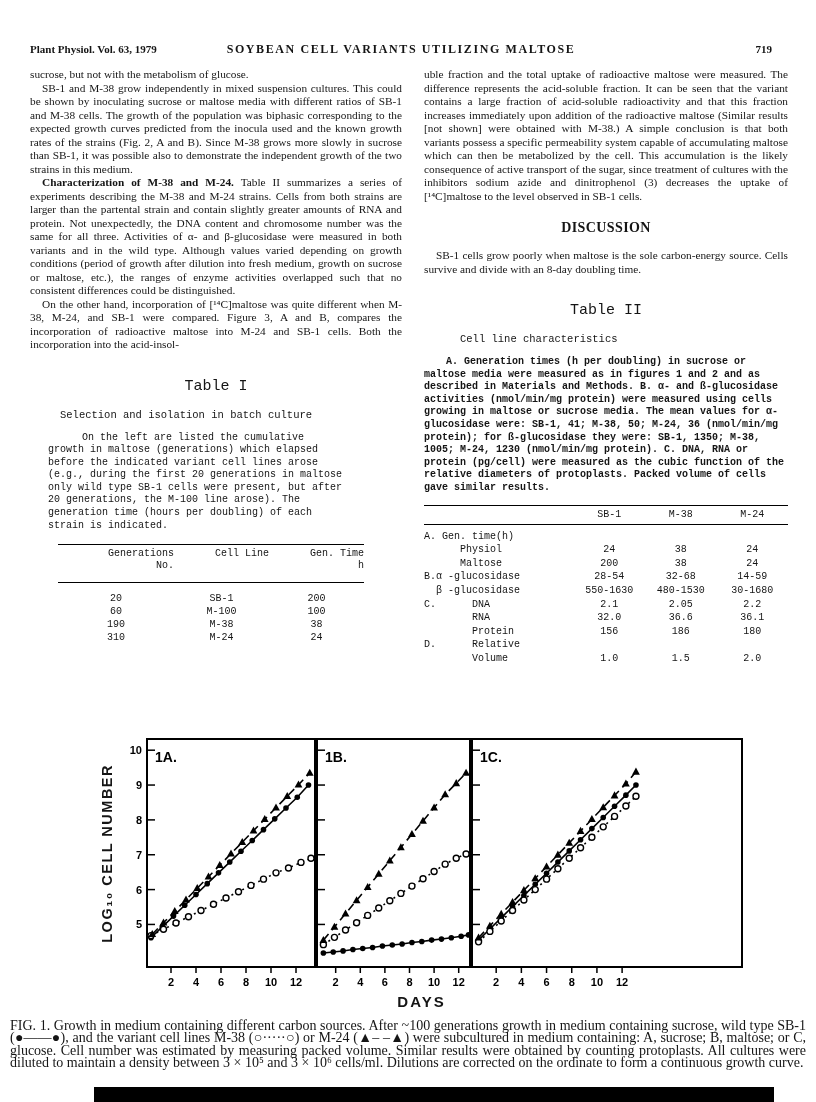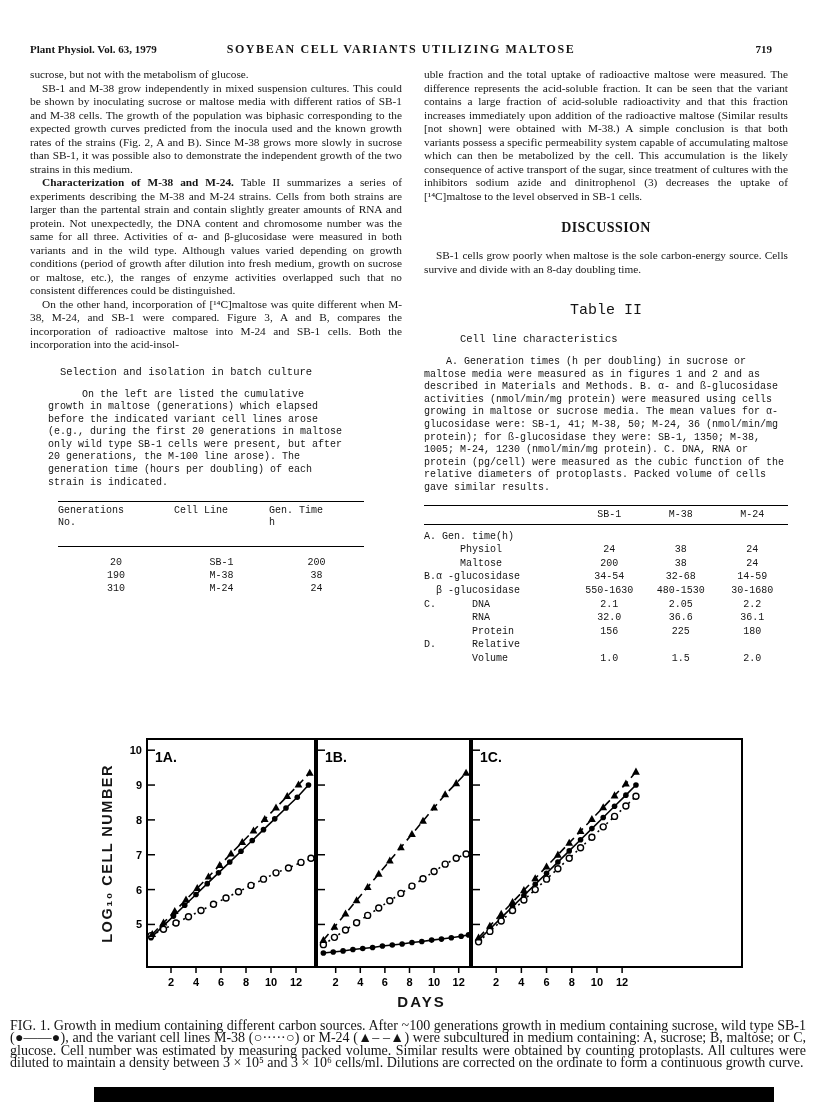--- a/index.html
+++ b/index.html
@@ -18,26 +18,26 @@
   p.body { font-size:11.3px; line-height:13.5px; text-align:justify; }
   p.indent { text-indent:12px; }
   .lead { font-weight:bold; }
   .discussion { text-align:center; font-weight:bold; font-size:14px; letter-spacing:0.4px; margin:17px 0 13px; }
 
   .mono { font-family:"Liberation Mono","DejaVu Sans Mono",monospace; }
   .tbl-title { text-align:center; font-size:15px; margin-top:26px; }
   .tbl-sub   { font-size:10.5px; margin:14px 0 11px 30px; }
   .tbl-note  { font-size:10px; line-height:12.6px; margin:0 56px 8px 18px; text-indent:34px; }
   .col-right .tbl-sub  { margin-left:36px; }
-  .col-right .tbl-note { margin:0 0 10px 0; text-indent:22px; }
+  .col-right .tbl-note { margin:0 0 10px 0; text-indent:22px;font-weight:bold; }
 
   table { border-collapse:collapse; font-family:"Liberation Mono","DejaVu Sans Mono",monospace; }
   .t1 { margin:12px 0 0 28px; width:306px; font-size:10px; }
   .t1 thead { border-top:1px solid #000; border-bottom:1px solid #000; }
-  .t1 th { font-weight:normal; white-space:pre; text-align:left; vertical-align:top; padding:3px 0 17px; line-height:12px; }
+  .t1 th { font-weight:normal; white-space:pre; text-align:right; vertical-align:top; padding:3px 0 10px; line-height:12px; }
   .t1 td { text-align:center; line-height:13px; }
   .t1 tbody tr:first-child td { padding-top:9px; }
 
   .t2 { margin-top:2px; width:100%; font-size:10px; }
   .t2 thead { border-top:1px solid #000; border-bottom:1px solid #000; }
   .t2 th { font-weight:normal; text-align:center; padding:3px 0 4px; }
   .t2 th.c0 { width:41%; }
   .t2 th.cv { width:19.6%; }
   .t2 td { line-height:13.6px; }
   .t2 td.lbl { white-space:pre; text-align:left; }
@@ -70,40 +70,46 @@
     <span class="pageno">719</span>
   </div>
 
   <div class="col-left">
     <p class="body">sucrose, but not with the metabolism of glucose.</p>
     <p class="body indent">SB-1 and M-38 grow independently in mixed suspension cultures. This could be shown by inoculating sucrose or maltose media with different ratios of SB-1 and M-38 cells. The growth of the population was biphasic corresponding to the expected growth curves predicted from the inocula used and the known growth rates of the strains (Fig. 2, A and B). Since M-38 grows more slowly in sucrose than SB-1, it was possible also to demonstrate the independent growth of the two strains in this medium.</p>
     <p class="body indent"><span class="lead">Characterization of M-38 and M-24.</span>
       <span>Table II summarizes a series of experiments describing the M-38 and M-24 strains. Cells from both strains are larger than the partental strain and contain slightly greater amounts of RNA and protein. Not unexpectedly, the DNA content and chromosome number was the same for all three. Activities of α- and β-glucosidase were measured in both variants and in the wild type. Although values varied depending on growth conditions (period of growth after dilution into fresh medium, growth on sucrose or maltose, etc.), the ranges of enzyme activities overlapped such that no consistent differences could be distinguished.</span></p>
     <p class="body indent">On the other hand, incorporation of [¹⁴C]maltose was quite different when M-38, M-24, and SB-1 were compared. Figure 3, A and B, compares the incorporation of radioactive maltose into M-24 and SB-1 cells. Both the incorporation into the acid-insol-</p>
 
+    <div class="tbl-title mono">Table I</div>
     <div class="tbl-sub mono">Selection and isolation in batch culture</div>
     <div class="tbl-note mono">On the left are listed the cumulative growth in maltose (generations) which elapsed before the indicated variant cell lines arose (e.g., during the first 20 generations in maltose only wild type SB-1 cells were present, but after 20 generations, the M-100 line arose). The generation time (hours per doubling) of each strain is indicated.</div>
 
     <table class="t1">
       <thead>
         <tr>
           <th>Generations
 No.</th>
           <th>Cell Line</th>
           <th>Gen. Time
 h</th>
         </tr>
       </thead>
       <tbody>
         <tr>
           <td>20</td>
           <td>SB-1</td>
           <td>200</td>
         </tr>
         <tr>
+          <td>60</td>
+          <td>M-100</td>
+          <td>100</td>
+        </tr>
+        <tr>
           <td>190</td>
           <td>M-38</td>
           <td>38</td>
         </tr>
         <tr>
           <td>310</td>
           <td>M-24</td>
           <td>24</td>
         </tr>
       </tbody>
@@ -142,21 +148,21 @@
           <td class="val">24</td>
         </tr>
         <tr>
           <td class="lbl">      Maltose</td>
           <td class="val">200</td>
           <td class="val">38</td>
           <td class="val">24</td>
         </tr>
         <tr>
           <td class="lbl">B.α -glucosidase</td>
-          <td class="val">34-54</td>
+          <td class="val">28-54</td>
           <td class="val">32-68</td>
           <td class="val">14-59</td>
         </tr>
         <tr>
           <td class="lbl">  β -glucosidase</td>
           <td class="val">550-1630</td>
           <td class="val">480-1530</td>
           <td class="val">30-1680</td>
         </tr>
         <tr>
@@ -167,21 +173,21 @@
         </tr>
         <tr>
           <td class="lbl">        RNA</td>
           <td class="val">32.0</td>
           <td class="val">36.6</td>
           <td class="val">36.1</td>
         </tr>
         <tr>
           <td class="lbl">        Protein</td>
           <td class="val">156</td>
-          <td class="val">225</td>
+          <td class="val">186</td>
           <td class="val">180</td>
         </tr>
         <tr>
           <td class="lbl">D.      Relative</td>
           <td class="val"></td>
           <td class="val"></td>
           <td class="val"></td>
         </tr>
         <tr>
           <td class="lbl">        Volume</td>

